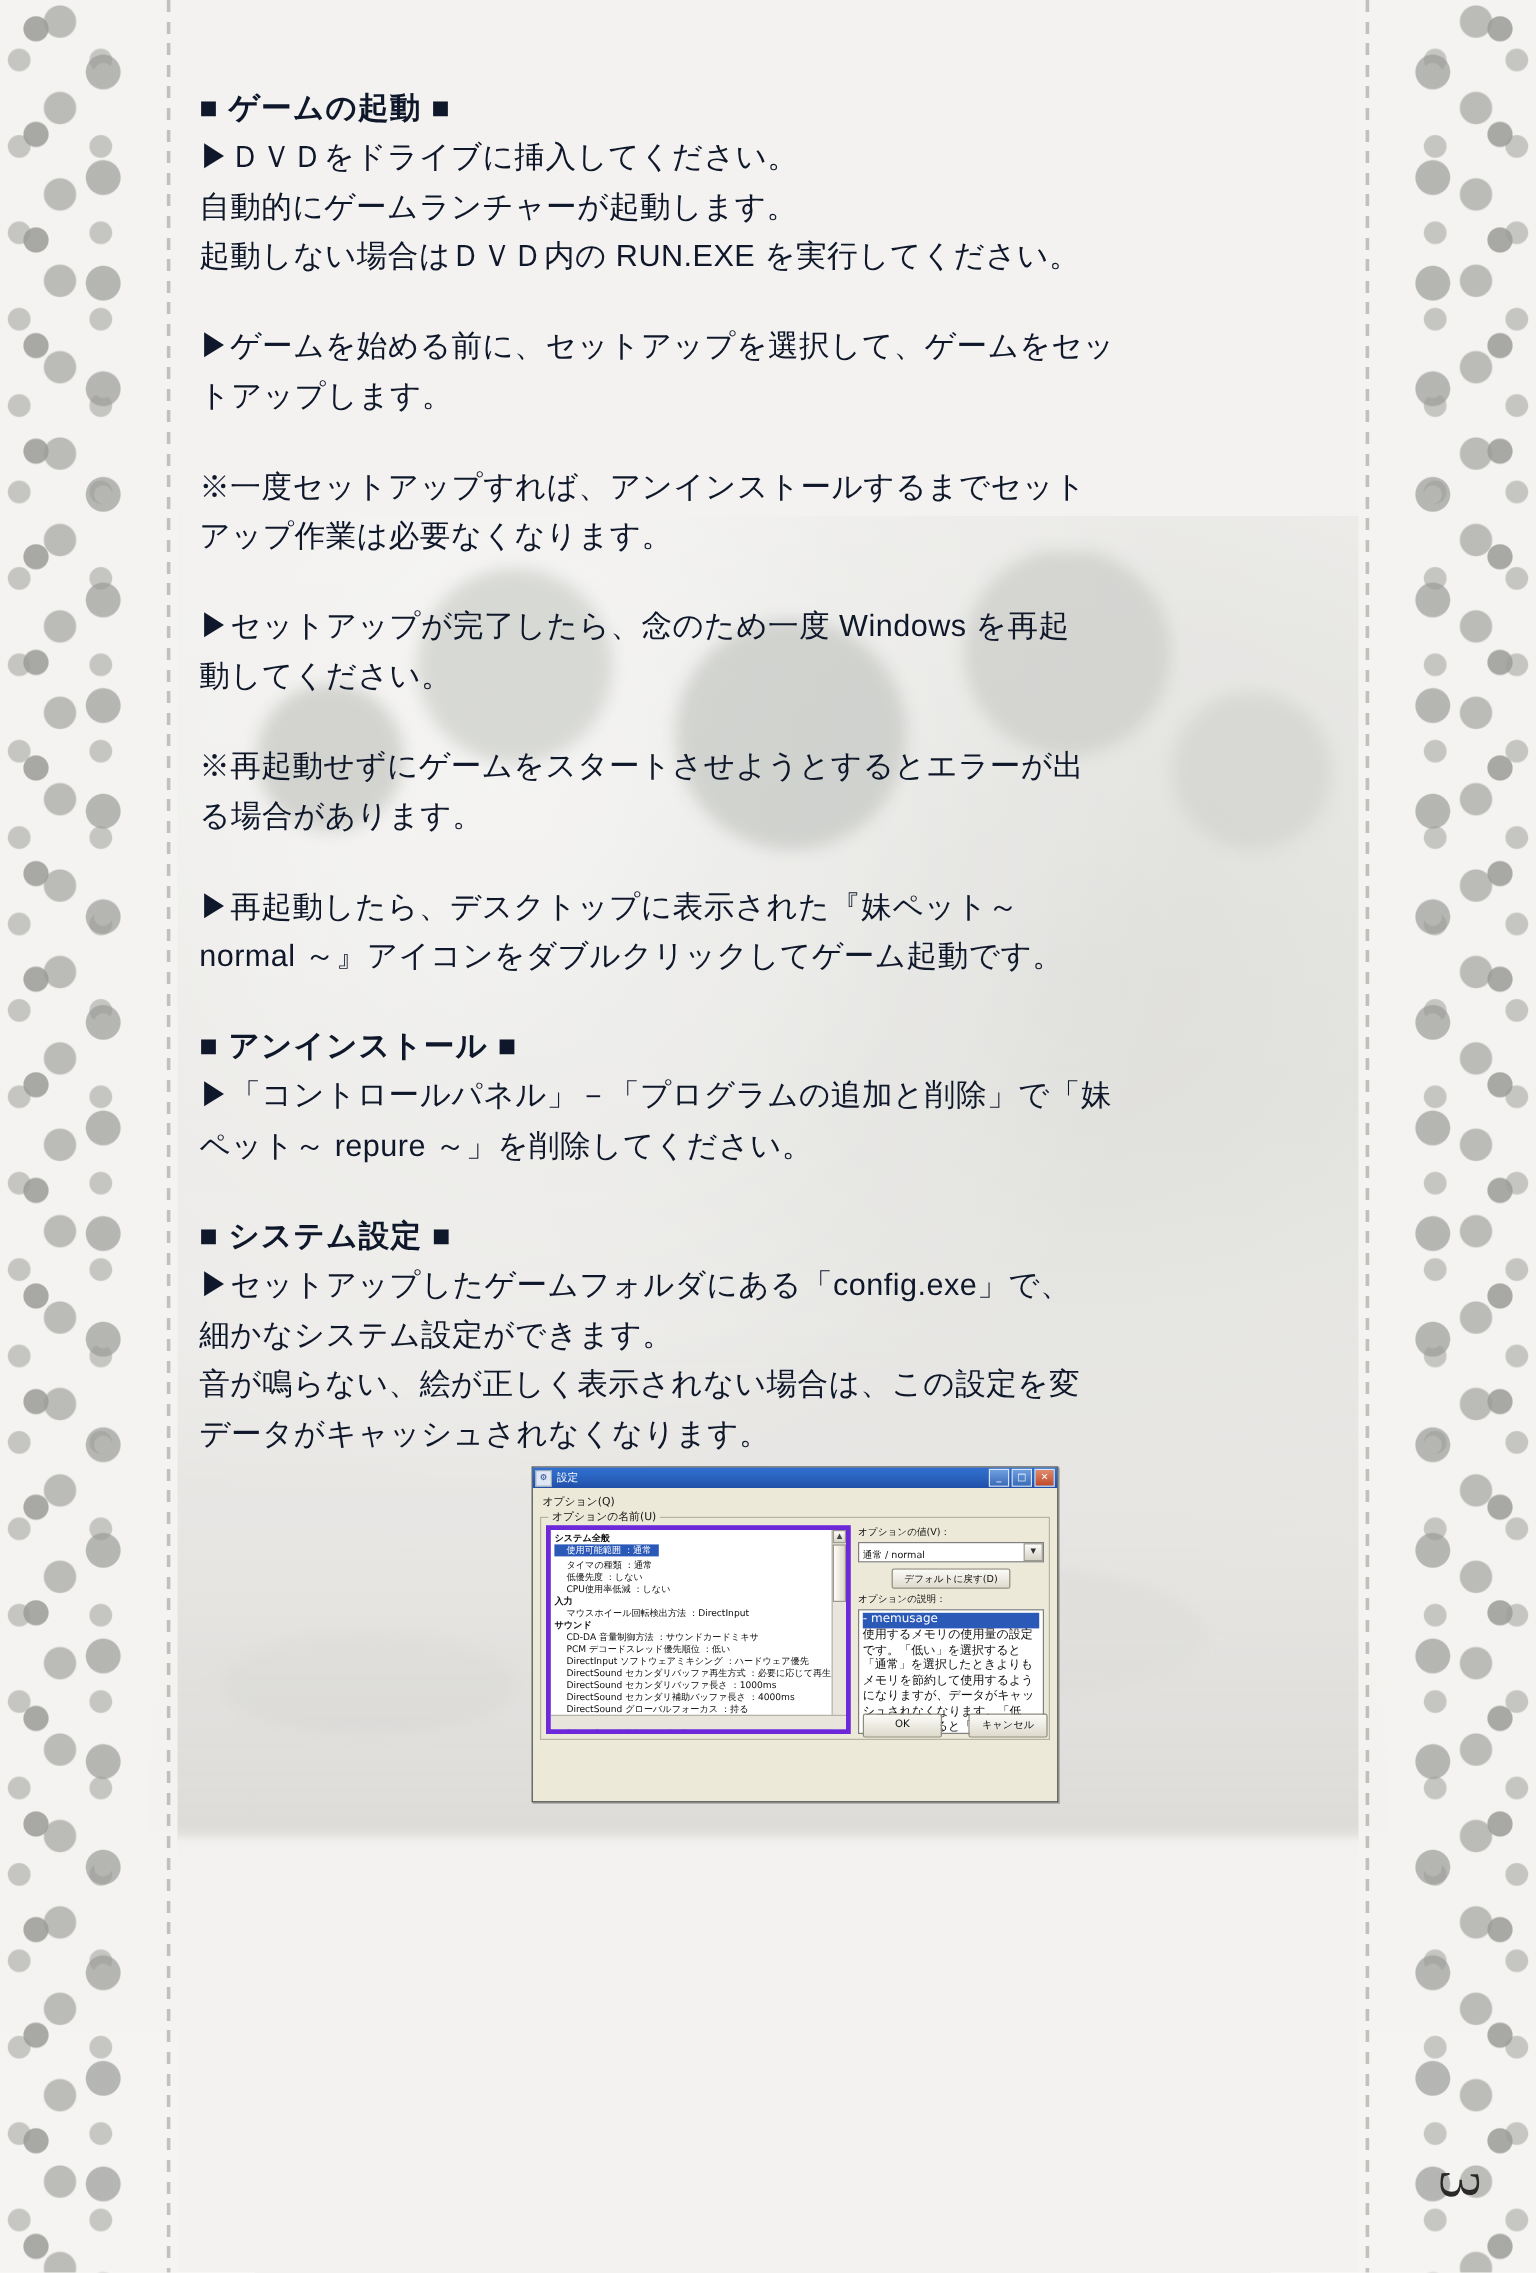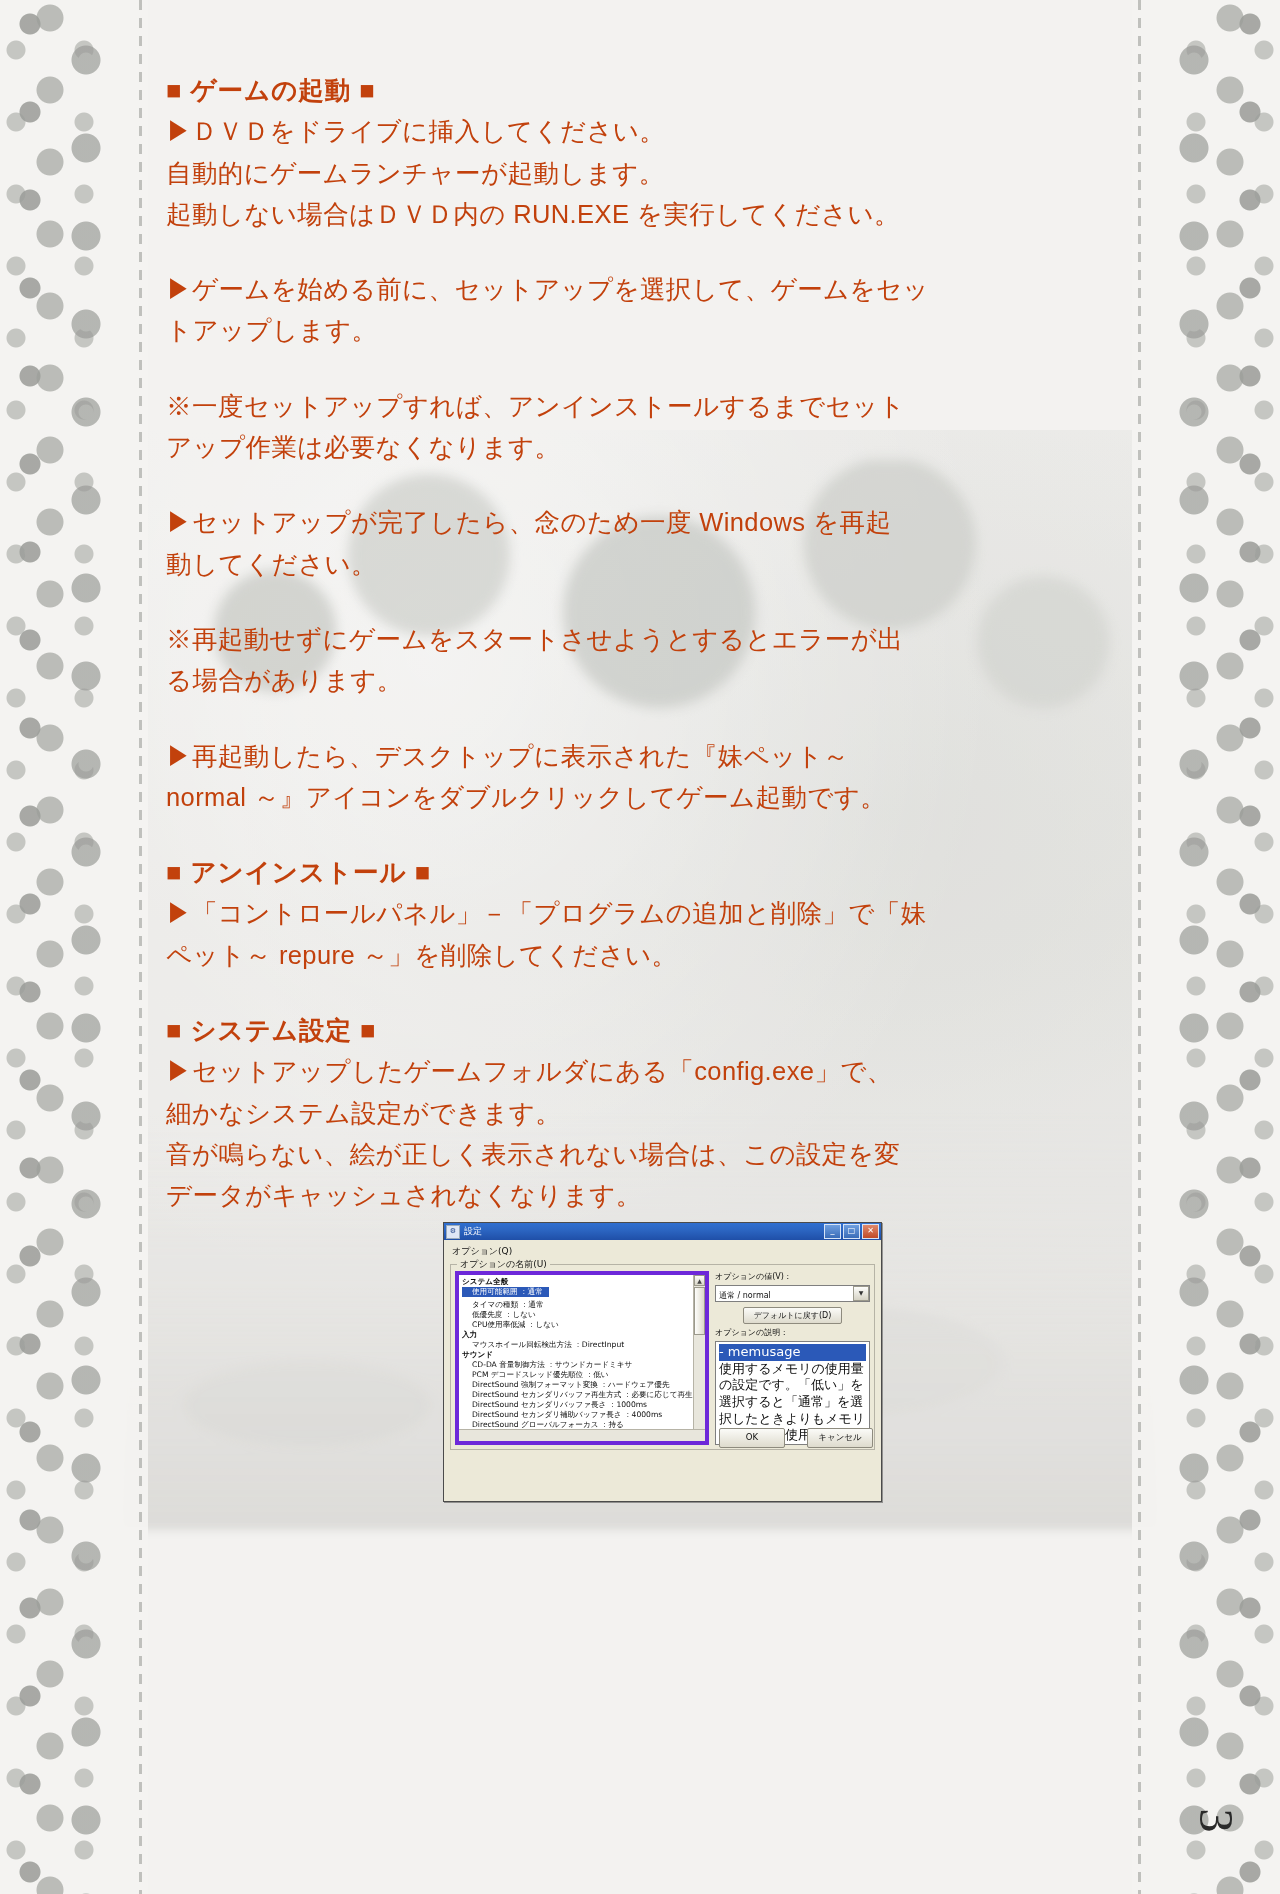--- a/index.html
+++ b/index.html
@@ -92,21 +92,21 @@
     background: repeating-linear-gradient(to bottom, #b0b1ad 0 10px, rgba(255,255,255,0) 10px 18px);
     opacity: 0.8;
   }
 
   
   .content {
     position: absolute;
     left: 166px;
     top: 70px;
     width: 786px;
-    color: #c2410c;
+    color: #0f172a;
     font-size: 25.5px;
     line-height: 1.62;
     letter-spacing: 0.4px;
   }
   .para { margin: 0 0 0.0px 0; }
   .gap { height: 34px; }
   .heading {
     font-weight: 600;
     letter-spacing: 1px;
   }
@@ -249,21 +249,21 @@
     font-size: 8px;
     background: linear-gradient(to bottom,#fbfbf8,#dedbcd);
     border: 1px solid #8e8b7e;
     border-radius: 2px;
     color: #111;
   }
   .desc-box {
     flex: 1;
     background: #fff;
     border: 1px solid #7f7f7f;
-    font-size: 13px;
+    font-size: 10px;
     line-height: 1.28;
     padding: 2px 3px;
     color: #0c0c0c;
     overflow: hidden;
     position: relative;
   }
   .desc-box .sel-run { background: #2b59b8; color: #fff; }
   .dlg-footer {
     position: absolute;
     right: 8px;
@@ -397,21 +397,21 @@
               <div class="li-group">システム全般</div>
               <div><span class="li-item sel">使用可能範囲 ：通常</span></div>
               <div class="li-item">タイマの種類 ：通常</div>
               <div class="li-item">低優先度 ：しない</div>
               <div class="li-item">CPU使用率低減 ：しない</div>
               <div class="li-group">入力</div>
               <div class="li-item">マウスホイール回転検出方法 ：DirectInput</div>
               <div class="li-group">サウンド</div>
               <div class="li-item">CD-DA 音量制御方法 ：サウンドカードミキサ</div>
               <div class="li-item">PCM デコードスレッド優先順位 ：低い</div>
-              <div class="li-item">DirectSound 強制フォーマット変換 ：ハードウェア優先</div>
+              <div class="li-item">DirectInput ソフトウェアミキシング ：ハードウェア優先</div>
               <div class="li-item">DirectSound セカンダリバッファ再生方式 ：必要に応じて再生成</div>
               <div class="li-item">DirectSound セカンダリバッファ長さ ：1000ms</div>
               <div class="li-item">DirectSound セカンダリ補助バッファ長さ ：4000ms</div>
               <div class="li-item">DirectSound グローバルフォーカス ：持る</div>
               <div class="li-item">DirectSound 強制フォーマット変換 ：変換しない</div>
               <div class="li-item">DirectSound 強制サンプル数 ：しない</div>
             </div>
 
             <div class="scrollbar-v">
               <div class="sb-arrow">▲</div>

